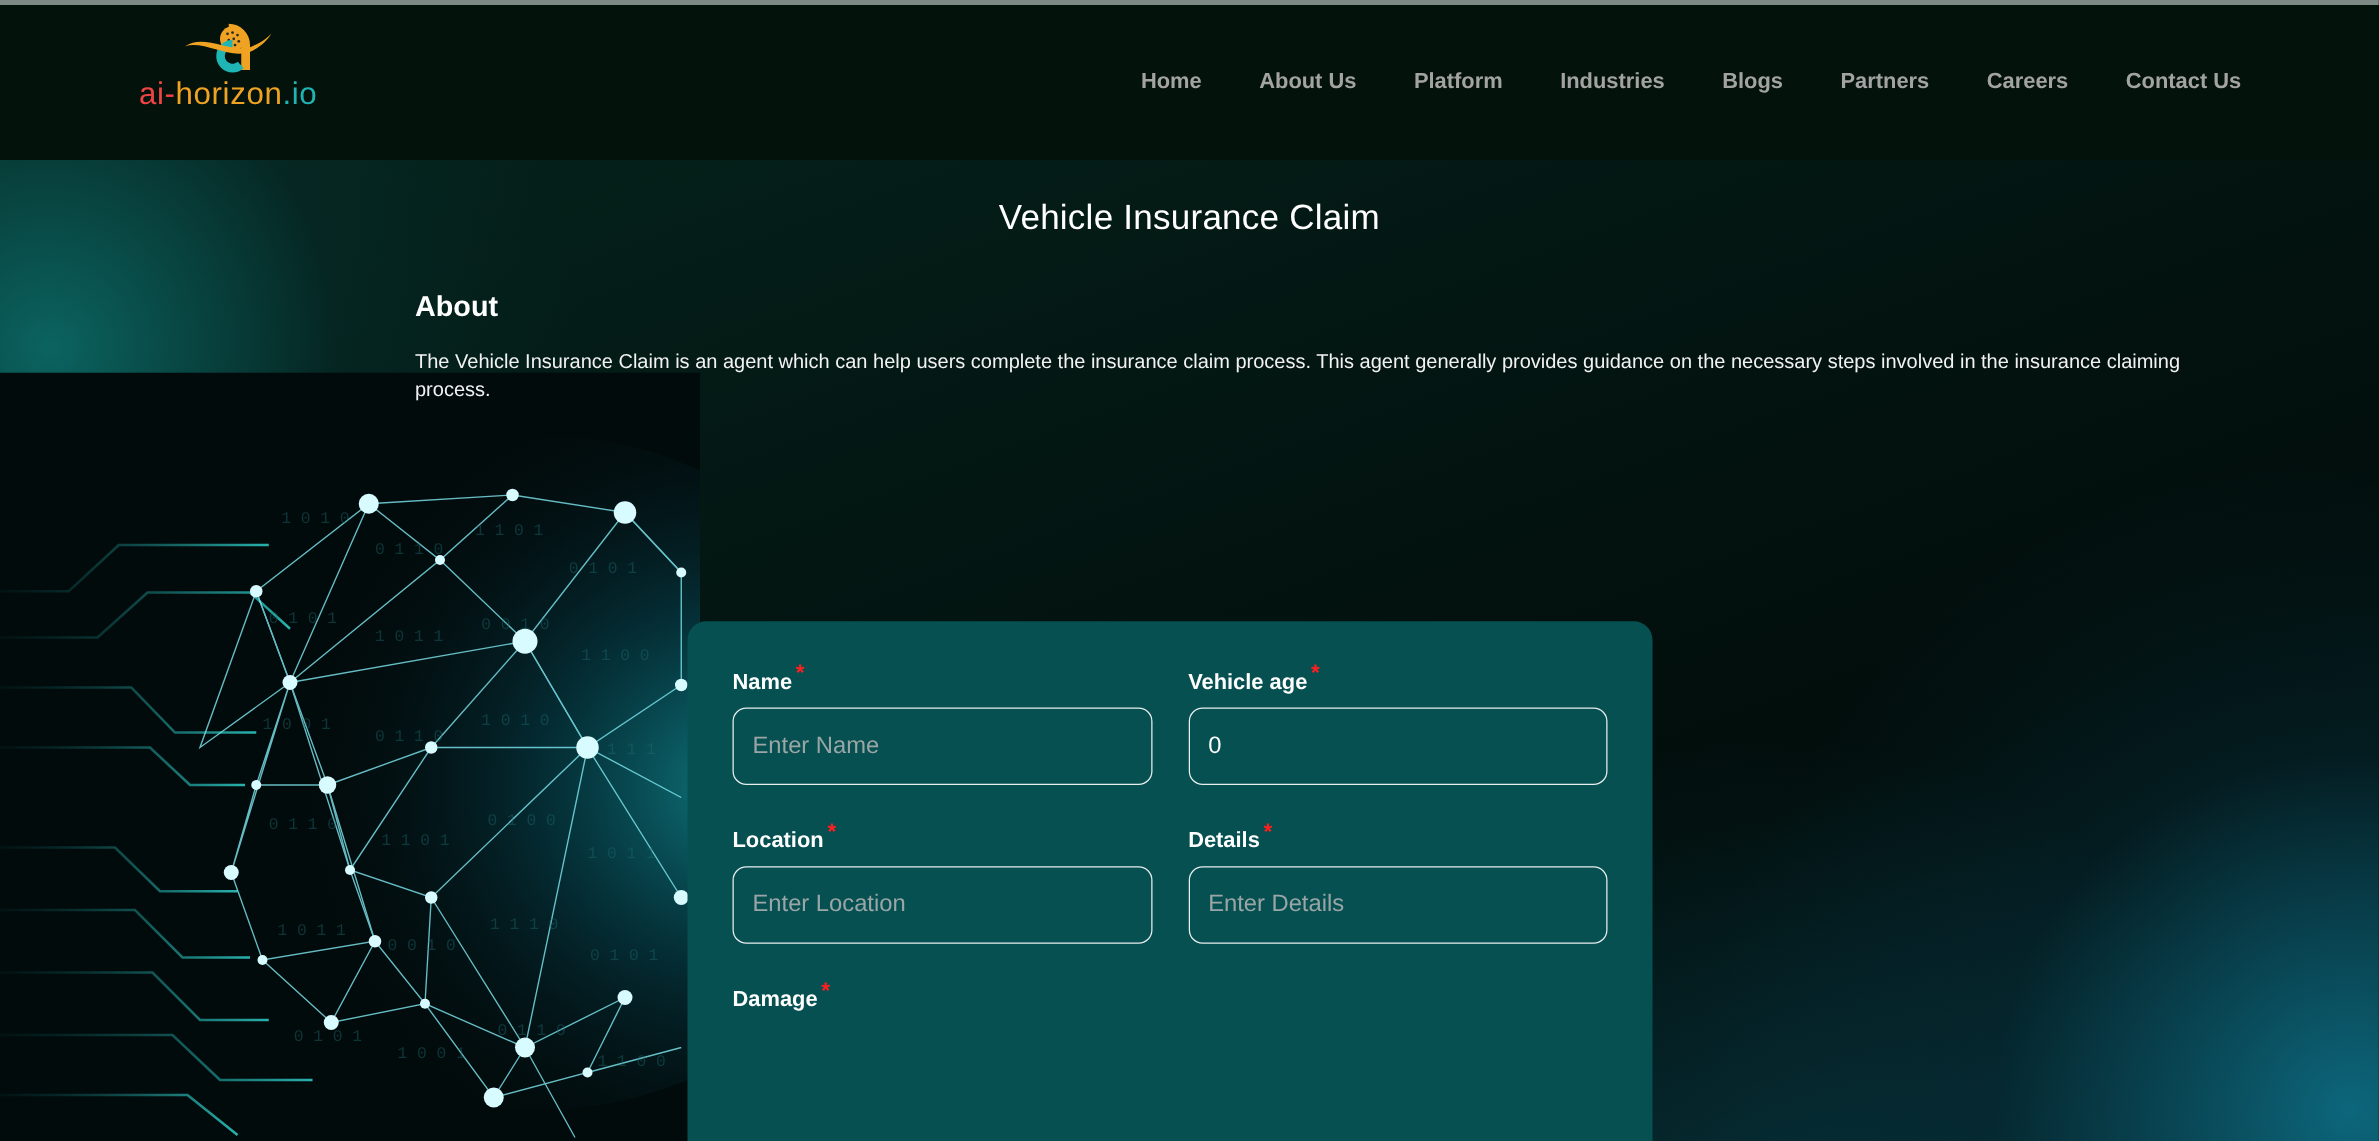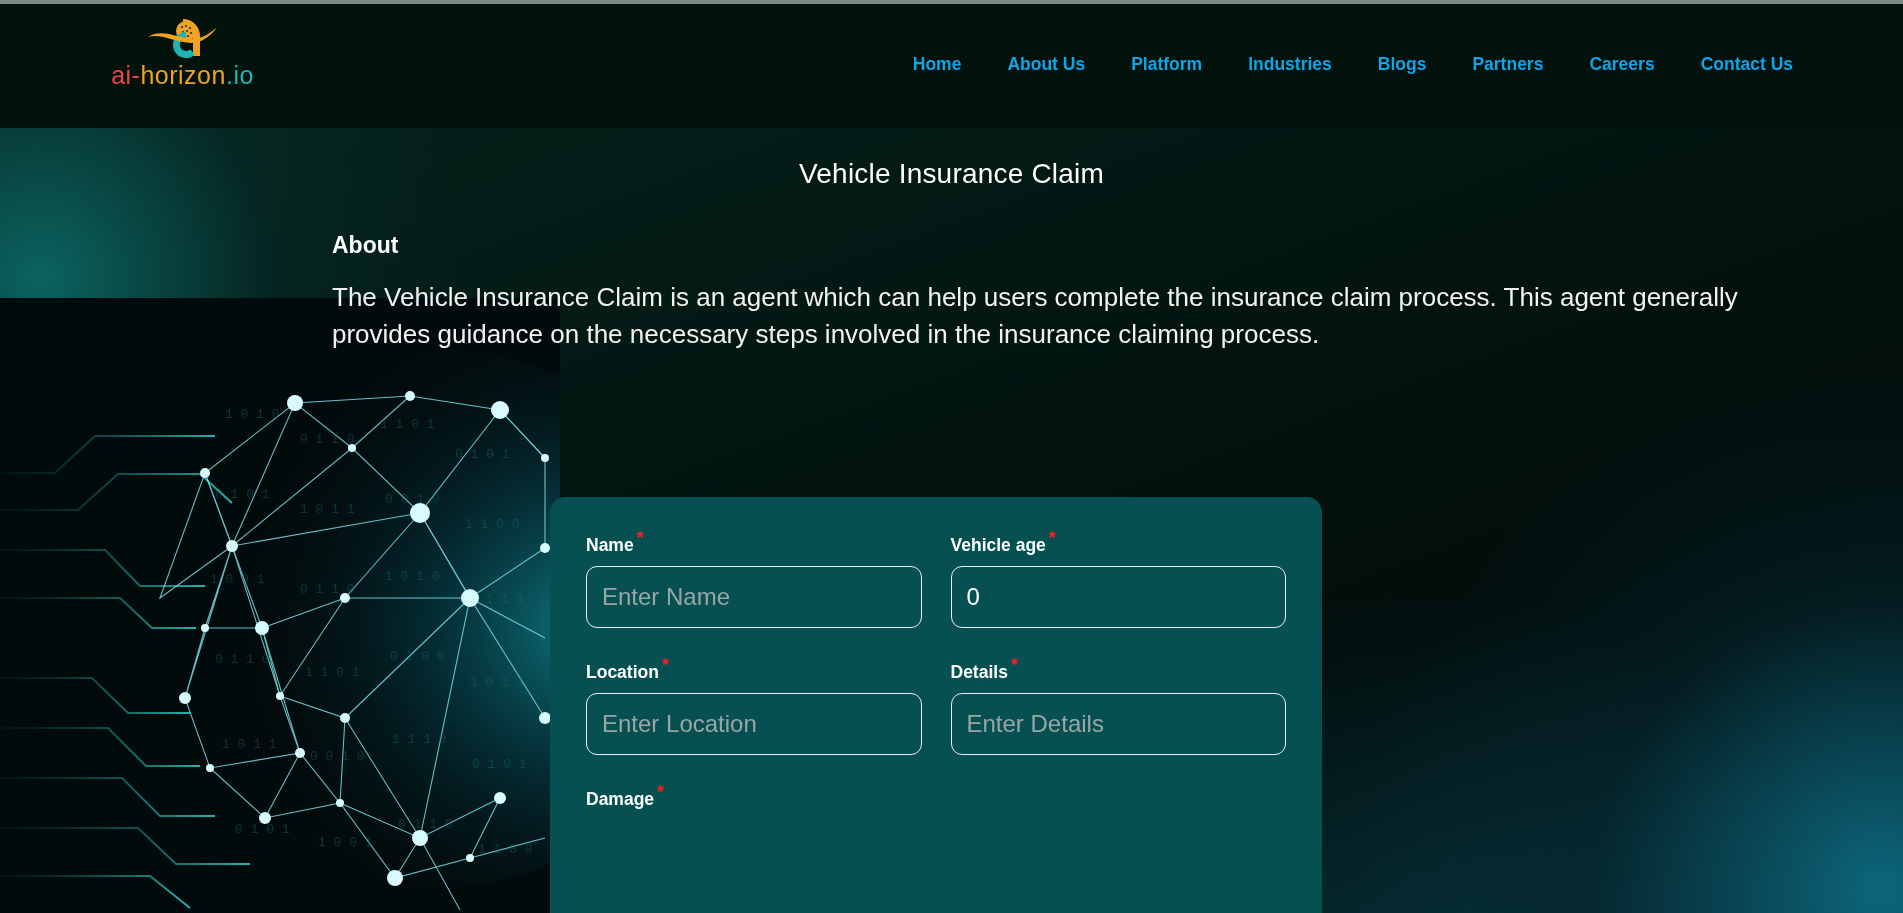--- a/index.html
+++ b/index.html
@@ -49,21 +49,21 @@
 
   .main-nav {
     position: absolute;
     right: 110px;
     top: 50px;
     display: flex;
     align-items: center;
     gap: 46px;
   }
   .nav-link {
-    color: #0ea5e9;
+    color: #a3a3a3;
     font-size: 17.5px;
     font-weight: bold;
     text-decoration: none;
     white-space: nowrap;
     cursor: pointer;
   }
 
   
   .hero {
     position: absolute;
@@ -101,21 +101,21 @@
   }
   .about-heading {
     color: #ffffff;
     font-size: 23px;
     font-weight: bold;
     margin-bottom: 20px;
     margin-top: 14px;
   }
   .about-text {
     color: #f2f2f2;
-    font-size: 26px;
+    font-size: 16px;
     line-height: 1.42;
     font-weight: 400;
   }
   .about-file {
     color: #0f8a0f;
     cursor: pointer;
   }
 
   
   .form-card {
@@ -149,21 +149,21 @@
     vertical-align: super;
     margin-left: 3px;
   }
   .field-input {
     width: 100%;
     height: 62px;
     background: transparent;
     border: 1px solid #e8eeee;
     border-radius: 11px;
     color: #ffffff;
-    font-size: 24px;
+    font-size: 19px;
     font-family: "Liberation Sans", sans-serif;
     padding: 0 15px;
     outline: none;
   }
   .field-input::placeholder { color: #9aa6a6; opacity: 1; }
   .field-spacer { height: 22px; }
 </style>
 </head>
 <body>
 

